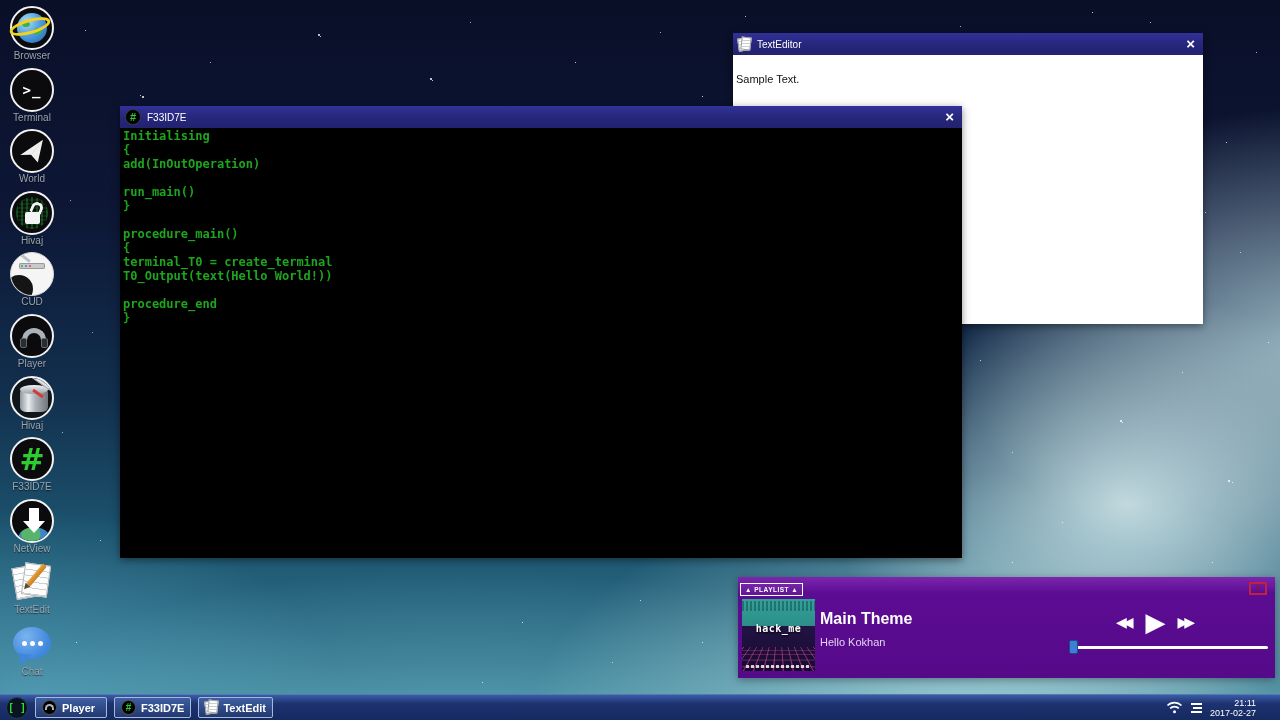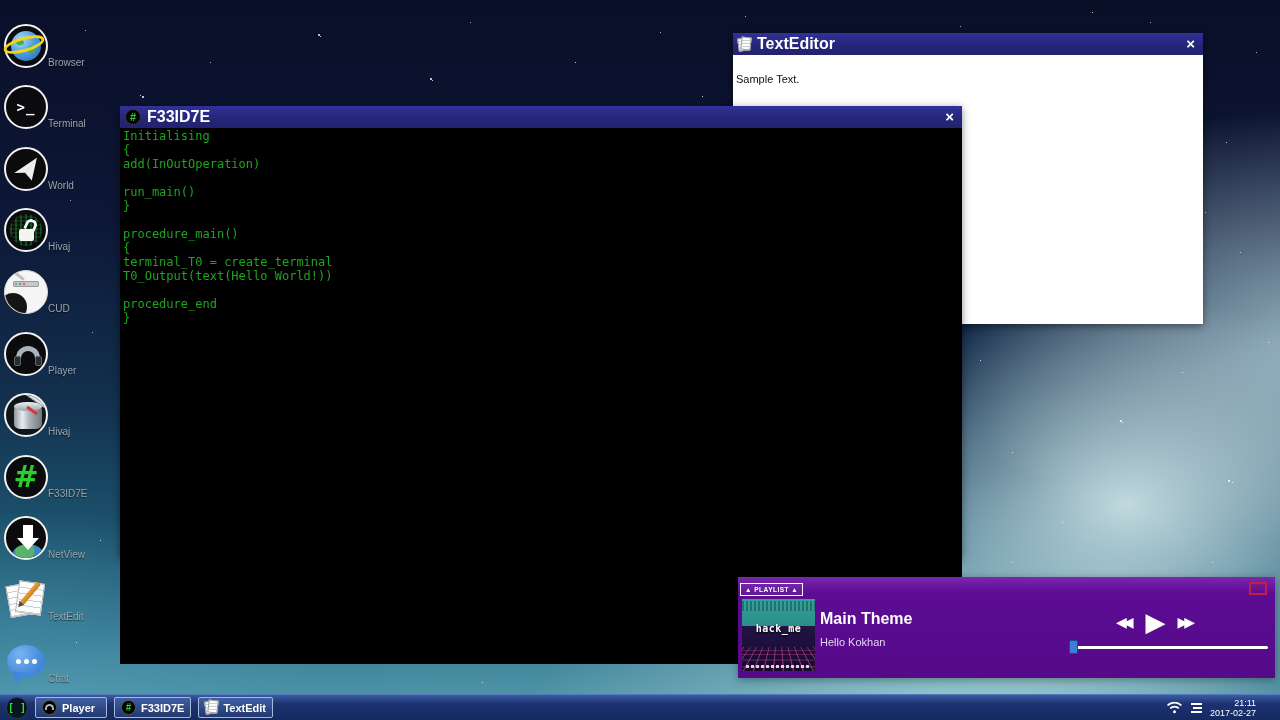--- a/index.html
+++ b/index.html
@@ -28,21 +28,21 @@
     1012px 452px #e8fbff,1062px 522px #ffffff,1122px 422px #ffffff,1182px 372px #e8fbff,1232px 482px #ffffff,
     1012px 562px #ffffff,1102px 612px #e8fbff,1212px 562px #ffffff,1262px 622px #ffffff,1240px 252px #dfe8ff,
     1205px 212px #ffffff,990px 302px #e6edff,1268px 342px #ffffff; }
   .stars2 { position:absolute; width:2px; height:2px; border-radius:50%; background:transparent;
     box-shadow:252px 160px #ffffff,430px 78px #ffffff,610px 130px #f2f6ff,830px 130px #ffffff,
     1040px 138px #ffffff,1110px 98px #f2f6ff,1228px 480px #ffffff,1120px 420px #ffffff,142px 96px #ffffff,
     318px 34px #f2f6ff,872px 44px #ffffff,1150px 640px #ffffff; }
 
   
   #icon-column { position:absolute; left:4px; top:6px; width:56px; display:flex; flex-direction:column; }
-  .dicon { height:61.6px; display:flex; flex-direction:row; align-items:flex-end; cursor:pointer; }
+  .dicon { height:61.6px; display:flex; flex-direction:column; align-items:center; cursor:pointer; }
   .dicon .glyph { width:44px; height:44px; position:relative; flex:none; }
   .dicon .dlabel { font-size:10px; color:#9aa4ad; text-shadow:0 1px 1px rgba(0,0,0,.6); margin-top:0; white-space:nowrap; }
   .ring-circle { width:44px; height:44px; border-radius:50%; background:#0b0b0e; border:2px solid #f2f2f2; position:relative; overflow:hidden; }
   .open-circle { width:44px; height:44px; border-radius:50%; position:relative; }
 
   
   .globe { position:absolute; left:5px; top:5px; width:30px; height:30px; border-radius:50%;
     background: radial-gradient(8px 6px at 30% 38%, #3fae54 0 45%, transparent 50%),
                 radial-gradient(9px 7px at 68% 62%, #3fae54 0 45%, transparent 50%),
                 radial-gradient(circle at 32% 30%, #aadcf7 0%, #4f9fe0 45%, #1d64b4 100%); }
@@ -105,32 +105,32 @@
     background:radial-gradient(circle at 35% 30%, #7ab4ef, #3f86dd 70%); }
   .bubble-tail { position:absolute; left:8px; top:32px; width:0; height:0;
     border-left:4px solid transparent; border-right:9px solid transparent; border-top:12px solid #3f86dd; transform:rotate(8deg); }
   .bubble-dots { position:absolute; left:12px; top:19px; width:5px; height:5px; border-radius:50%; background:#fff;
     box-shadow:8px 0 #fff, 16px 0 #fff; }
 
   
   .window { position:absolute; box-shadow:0 2px 8px rgba(0,0,0,.45); }
   .titlebar { height:22px; background:linear-gradient(180deg,#31319a 0%, #26267a 55%, #222270 100%);
     display:flex; align-items:center; padding:0 8px 0 5px; gap:6px; cursor:default; }
-  .titlebar .wtitle { color:#fff; font-size:16px; font-weight:bold; }
+  .titlebar .wtitle { color:#fff; font-size:10px; font-weight:normal; }
   .titlebar .wclose { margin-left:auto; color:#fff; font-size:15px; font-weight:bold; line-height:20px; cursor:pointer; }
   .mini-hash { width:16px; height:16px; border-radius:50%; background:#000; border:1px solid #3a3a3a;
     color:#2ecc2e; font-size:11px; font-weight:bold; display:flex; align-items:center; justify-content:center; flex:none; }
   .mini-note { width:13px; height:15px; position:relative; flex:none; }
   .mini-note .ms { position:absolute; width:10px; height:13px; background:#fdfdfd; border:1px solid #999;
     background-image:repeating-linear-gradient(180deg, transparent 0 2px, #c9cfd4 2px 3px); }
   .mini-note .ms.b { left:0; top:1px; transform:rotate(-8deg); }
   .mini-note .ms.f { left:3px; top:0; transform:rotate(7deg); }
 
   #terminal-window { left:120px; top:106px; width:842px; height:452px; }
-  #terminal-body { width:100%; height:536px; background:#000; }
+  #terminal-body { width:100%; height:430px; background:#000;font-weight:bold; }
   #terminal-body pre { margin:0; padding:1px 3px; font-family:"DejaVu Sans Mono", monospace;
     font-size:12px; line-height:14px; color:#1da51d; white-space:pre; }
 
   #texteditor-window { left:733px; top:33px; width:470px; height:291px; }
   #texteditor-body { width:100%; height:269px; background:#fff; font-size:11px; color:#111; padding:18px 3px; }
 
   
   #player-panel { position:absolute; left:738px; top:577px; width:537px; height:101px;
     background:linear-gradient(180deg,#7b27ae 0%, #5c0c93 16%, #550a89 100%); box-shadow:0 2px 8px rgba(0,0,0,.35); }
   #playlist-button { position:absolute; left:2px; top:6px; border:1px solid #fff; color:#fff; background:rgba(255,255,255,.05);

